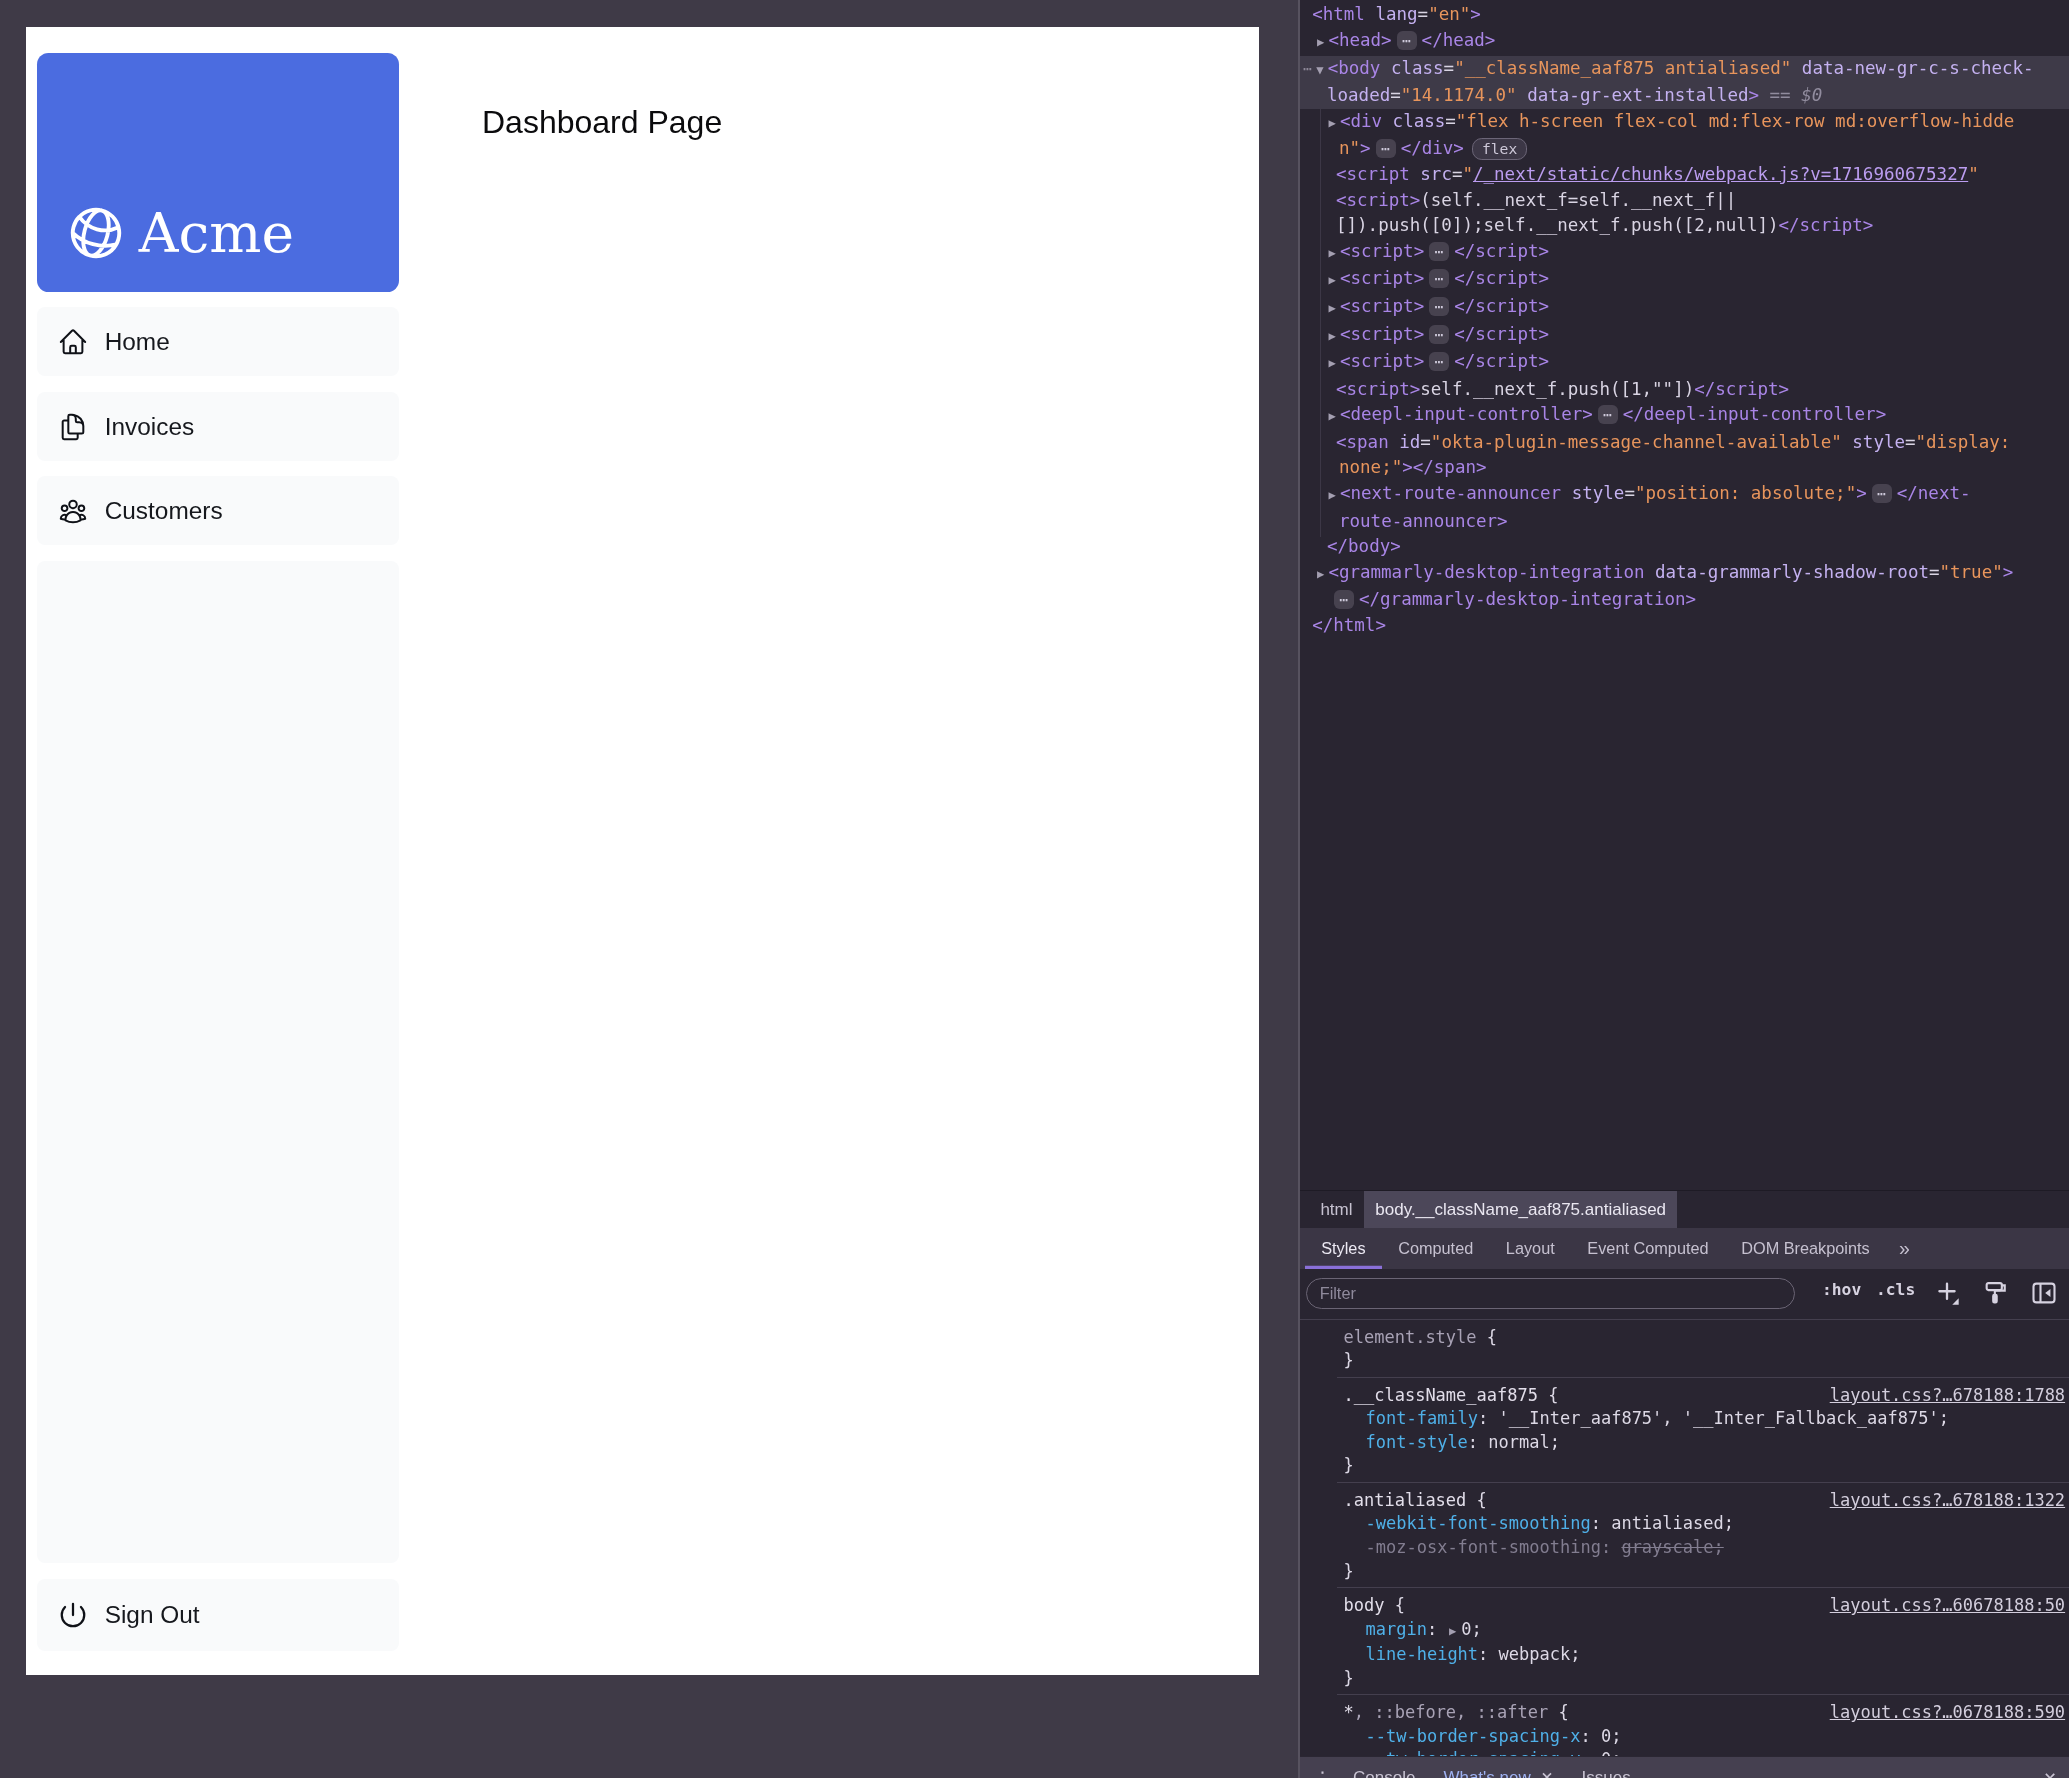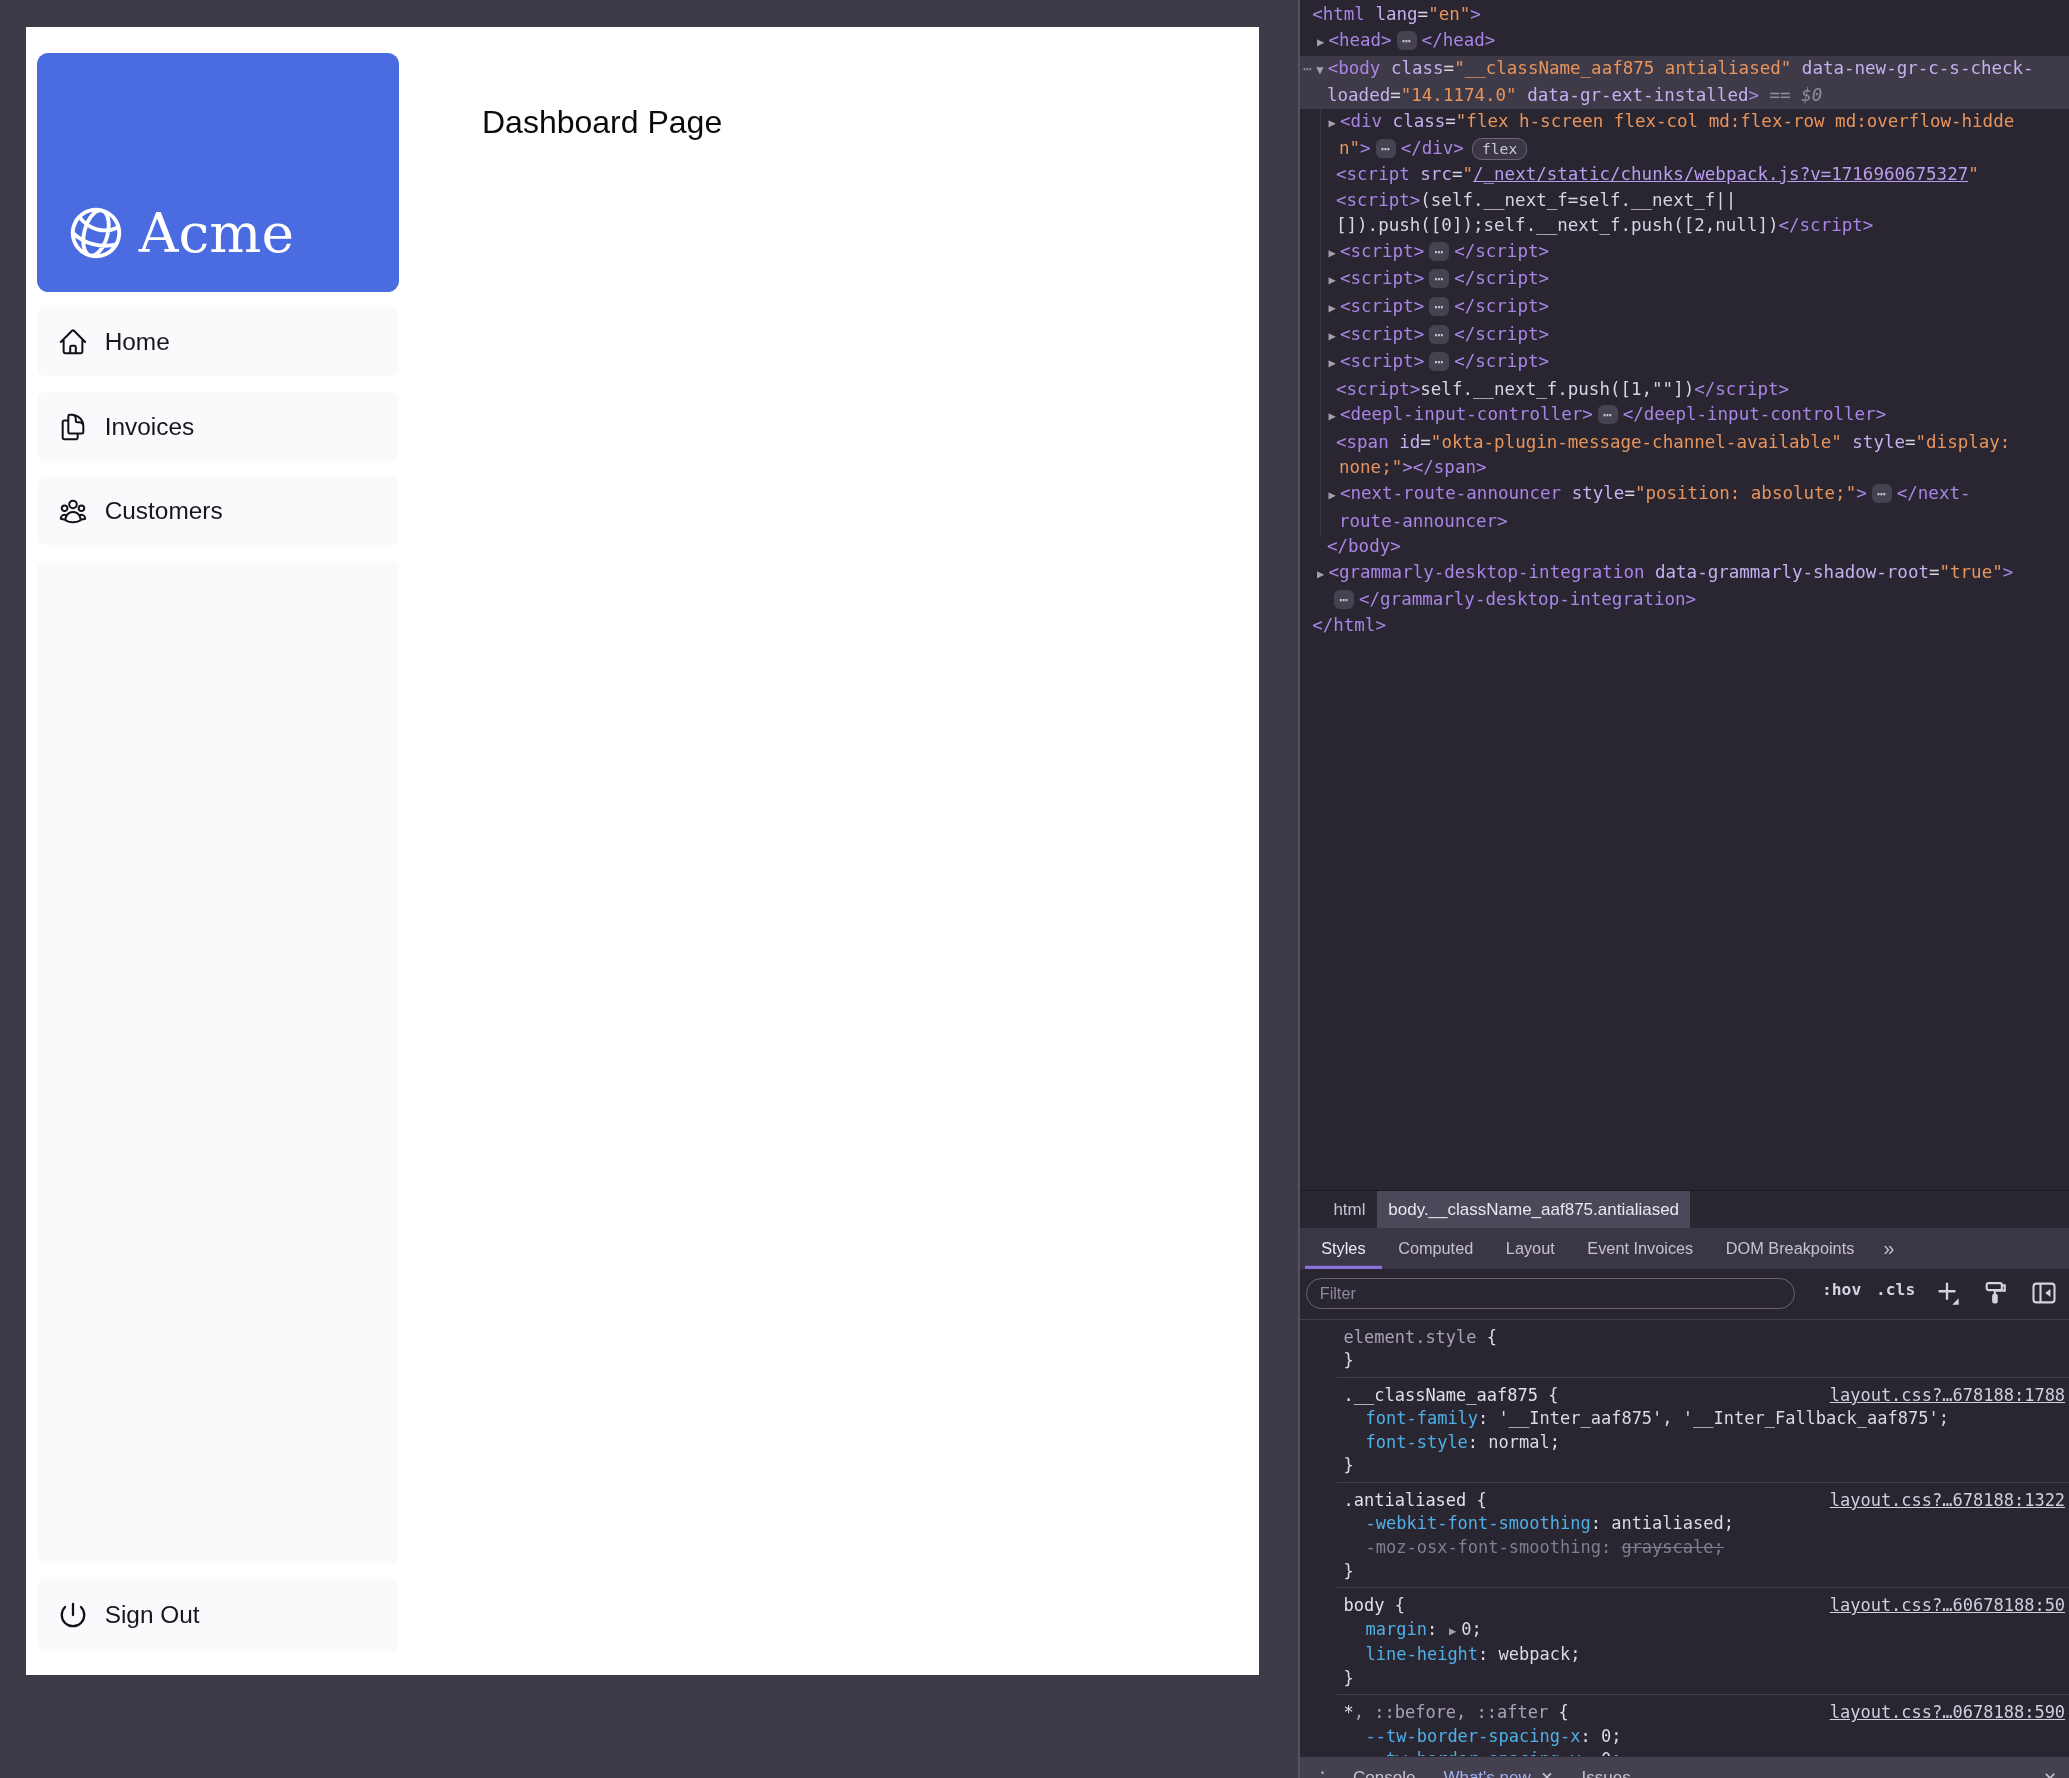--- a/index.html
+++ b/index.html
@@ -31,21 +31,21 @@
   .s-g{color:#918c9e;font-style:italic;}
   .s-w{display:inline-block;width:9px;margin-right:2.4px;color:#a49fb1;font-size:12.2px;}
   .s-m{display:inline-block;width:10.6px;margin-right:2.4px;color:#8d8898;font-size:14.7px;letter-spacing:-1.6px;}
   .s-d{display:inline-block;background:#47424f;border-radius:5.7px;padding:0 5.7px;margin:0 4.9px;
        color:#cfcadb;font-size:14.7px;line-height:19px;}
   .s-l{color:#bb9df0;text-decoration:underline;}
   .s-b{display:inline-block;border:1.6px solid #6c6678;border-radius:9.8px;padding:0 9px;margin-left:8.1px;
        font-size:14.7px;line-height:19.5px;color:#cdc8d8;background:#3c3746;}
 
   .crumbbar{position:absolute;left:0;right:0;top:1190px;height:38px;background:#292531;
-            border-top:0.8px solid #1e1b25;display:flex;align-items:stretch;padding-left:22px;font-size:17px;color:#c6c1d0;}
+            border-top:0.8px solid #1e1b25;display:flex;align-items:stretch;padding-left:9px;font-size:17px;color:#c6c1d0;}
   .crumb{display:flex;align-items:center;padding:0 11.4px;cursor:pointer;}
   .crumb.on{background:#4c4759;color:#eae7f1;}
 
   .tabsrow{position:absolute;left:0;right:0;top:1228px;height:41px;background:#3b3645;
            display:flex;align-items:stretch;padding-left:4.9px;font-size:16.3px;color:#c6c1d0;}
   .dtab{display:flex;align-items:center;padding:0 16.3px;cursor:pointer;position:relative;}
   .dtab.on{color:#ece9f3;box-shadow:inset 0 -3.3px 0 #8a70d8;}
   .moretabs{display:flex;align-items:center;padding:0 13px;font-size:19.5px;cursor:pointer;}
 
   .toolbar{position:absolute;left:0;right:0;top:1269px;height:50px;background:#292531;border-bottom:0.8px solid #443f4e;}
@@ -158,21 +158,21 @@
 
     <div class="crumbbar">
         <span class="crumb">html</span>
         <span class="crumb on">body.__className_aaf875.antialiased</span>
       </div>
 
     <div class="tabsrow">
         <span class="dtab on">Styles</span>
         <span class="dtab">Computed</span>
         <span class="dtab">Layout</span>
-        <span class="dtab">Event Invoices</span>
+        <span class="dtab">Event Computed</span>
         <span class="dtab">DOM Breakpoints</span>
         <span class="moretabs">»</span>
       </div>
 
     <div class="toolbar">
       <input class="filter" type="text" placeholder="Filter" style="">
       <span class="tbtn" style="left:522px;">:hov</span>
       <span class="tbtn" style="left:576px;">.cls</span>
       <span class="ticon" style="left:633px;">
         <svg viewBox="0 0 24 24">

